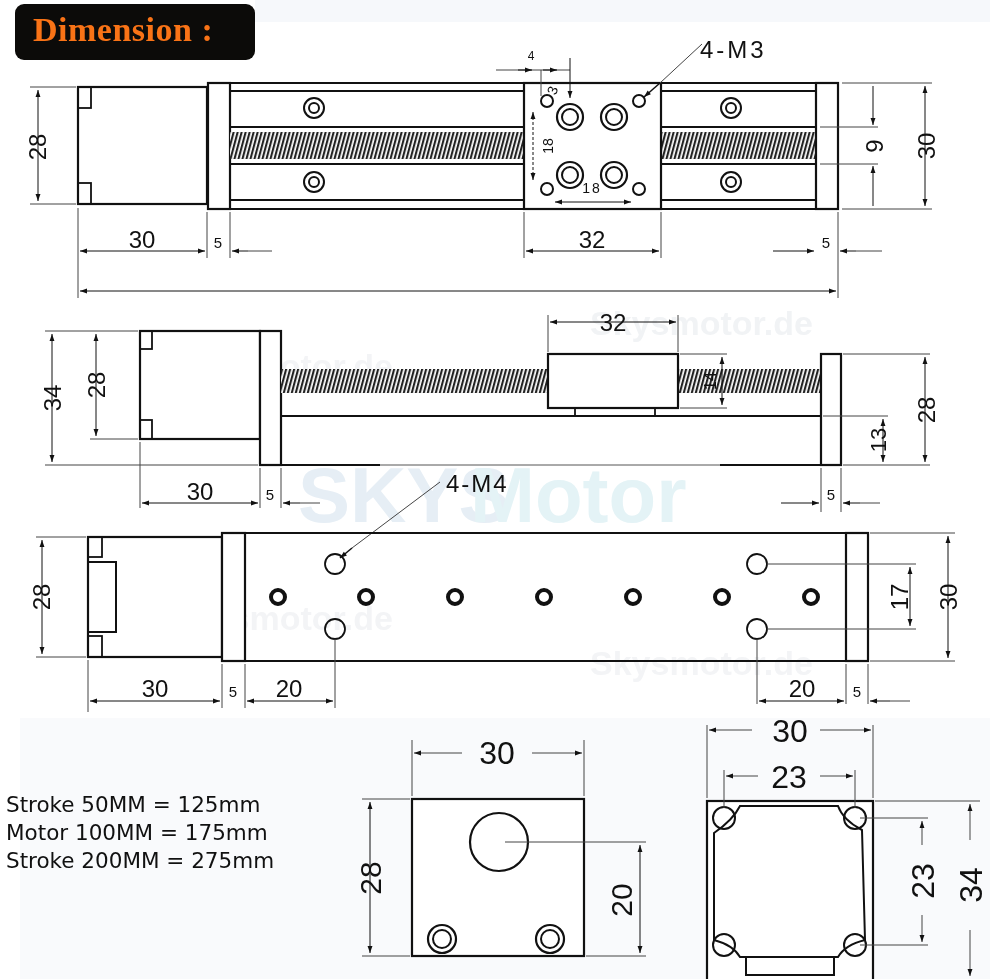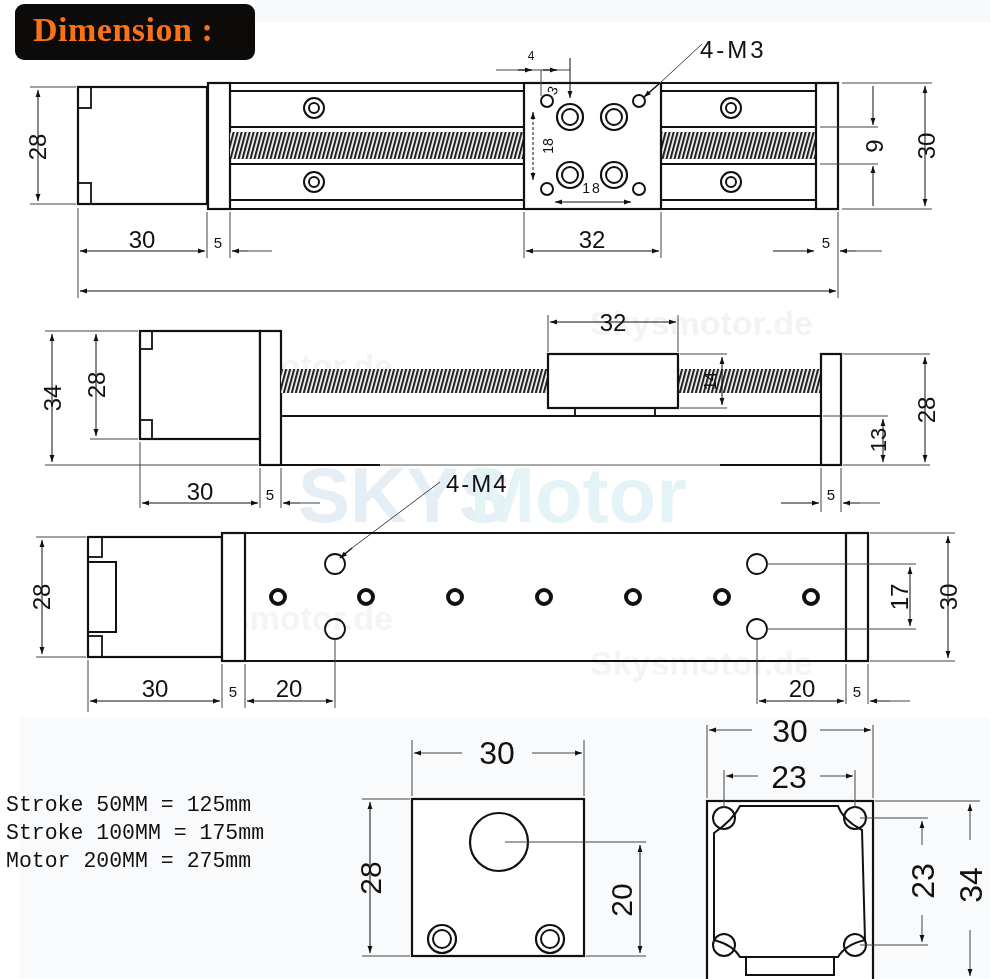--- a/index.html
+++ b/index.html
@@ -4,21 +4,21 @@
 <style>
   html, body { margin:0; padding:0; background:#ffffff; }
   body { width:990px; height:979px; position:relative; overflow:hidden; font-family:"Liberation Sans", sans-serif; }
   .title-badge { position:absolute; left:15px; top:4px; width:240px; height:56px; background:#0c0b09; border-radius:9px; }
   .title-badge span { position:absolute; left:18px; top:7px; font-family:"Liberation Serif", serif; font-weight:bold; font-size:34px; color:#f97316; letter-spacing:0.5px; }
   .topband { position:absolute; left:255px; top:0; width:735px; height:22px; background:#f6f8fb; }
   .bottomband { position:absolute; left:20px; top:718px; width:970px; height:261px; background:#f9fafc; }
   svg.drawing { position:absolute; left:0; top:0; }
   .dim { font-family:"Liberation Sans", sans-serif; fill:#111; }
   .stroke-list { position:absolute; left:6px; top:791px; width:330px; font-family:"DejaVu Sans", sans-serif; font-size:21.5px; line-height:28px; color:#111; }
-  .stroke-list div { white-space:nowrap;font-family:Liberation Mono, monospace; }
+  .stroke-list div { white-space:nowrap; }
   .wm { font-family:"Liberation Sans", sans-serif; font-weight:bold; }
 </style>
 </head>
 <body>
 
 <div class="topband"></div>
 <div class="bottomband"></div>
 
 <div class="title-badge">
   <span>Dimension :</span>
@@ -316,15 +316,15 @@
   <g class="dim">
     <text x="790" y="742" font-size="32" text-anchor="middle">30</text>
     <text x="789" y="788" font-size="32" text-anchor="middle">23</text>
     <text transform="translate(934,881) rotate(-90)" font-size="32" text-anchor="middle">23</text>
     <text transform="translate(982,885) rotate(-90)" font-size="32" text-anchor="middle">34</text>
   </g>
 </svg>
 
 <div class="stroke-list">
   <div>Stroke 50MM = 125mm</div>
-  <div>Stroke 100MM = 175mm</div>
-  <div>Motor 200MM = 275mm</div>
+  <div>Motor 100MM = 175mm</div>
+  <div>Stroke 200MM = 275mm</div>
 </div>
 
 </body></html>

